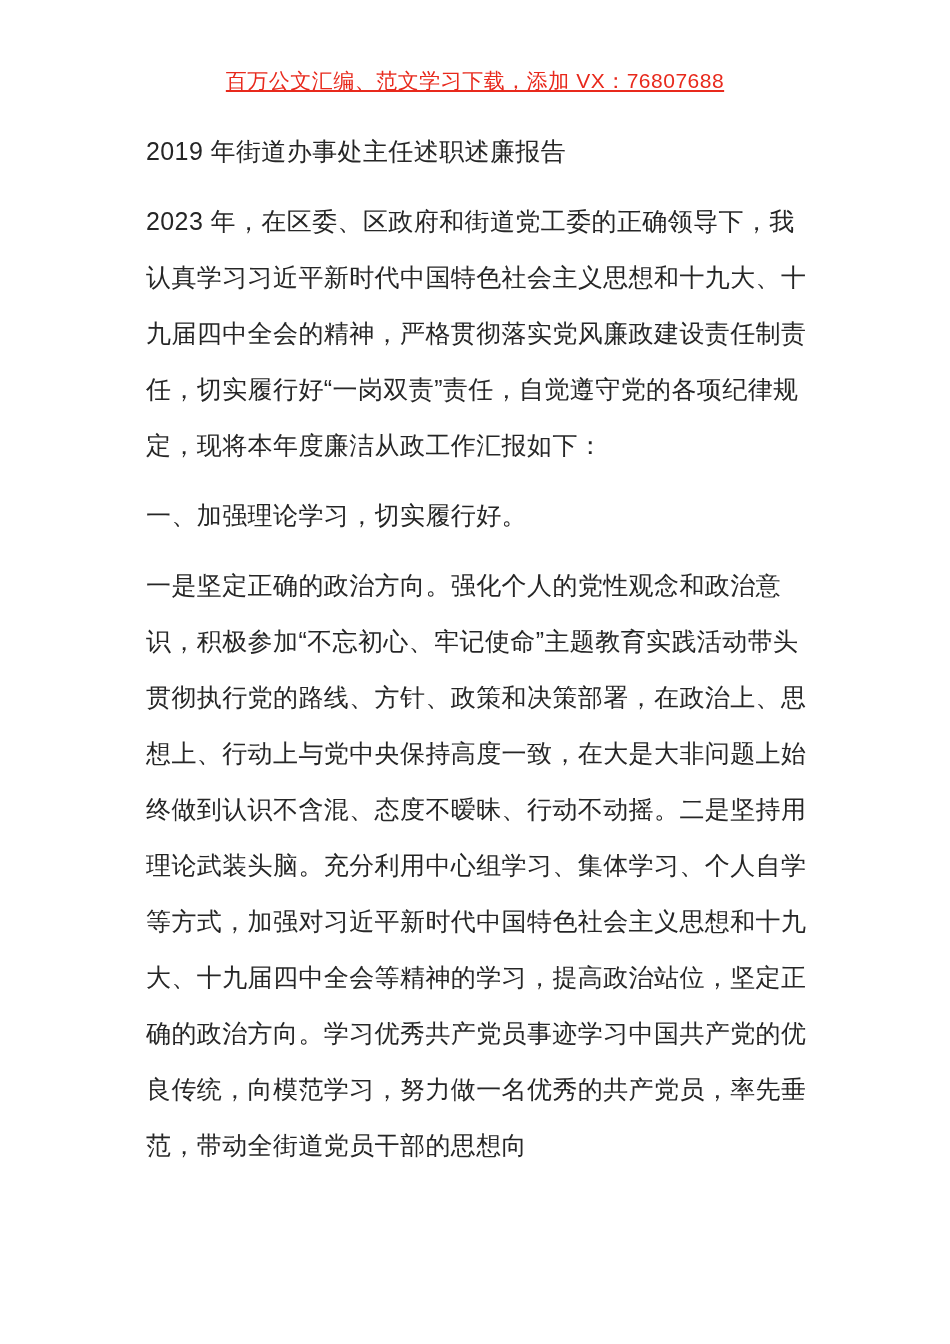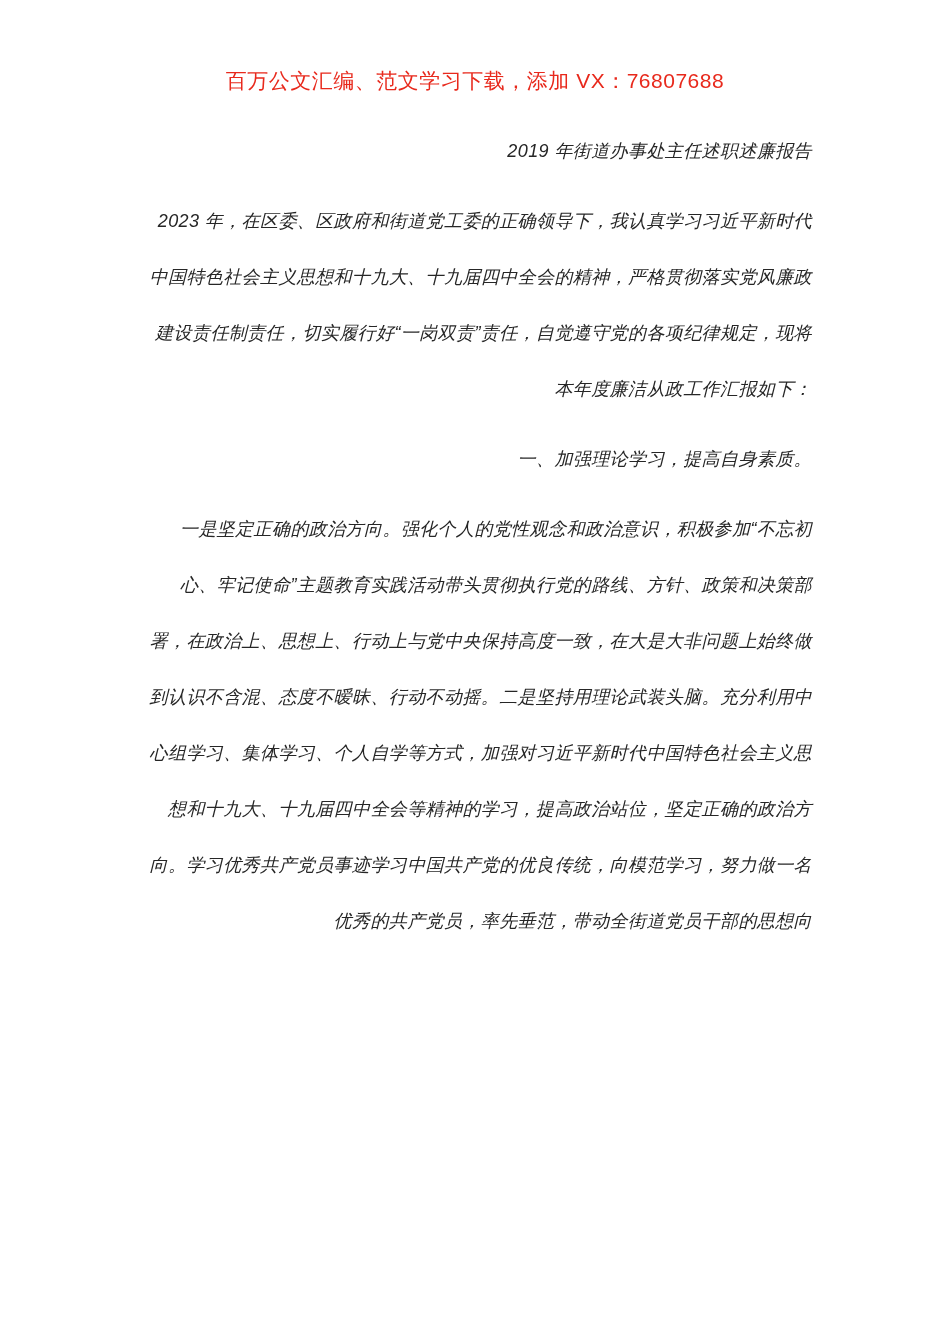--- a/index.html
+++ b/index.html
@@ -14,45 +14,45 @@
     font-family: "Liberation Sans", "DejaVu Sans", sans-serif;
     color: #262626;
   }
   .promo {
     margin-top: 66px;
     text-align: center;
     font-size: 21px;
     line-height: 30px;
     letter-spacing: 0.5px;
     color: #e8291c;
+    text-decoration: underline;
   }
   .content {
     margin: 27px 0 0 146px;
     width: 666px;
   }
   .para {
-    font-size: 18px;
+    font-size: 25px;
     line-height: 56px;
     letter-spacing: 0.4px;
-    text-align: right;
+    text-align: left;
     margin: 0 0 14px 0;
-    font-style: italic;
   }
   .heading {
     margin-top: 8px;
   }
 </style>
 </head>
 <body>
 
 <div class="promo" style="color: rgb(232, 41, 28);">百万公文汇编、范文学习下载，添加 VX：76807688</div>
 
 <div class="content" style="color: rgb(38, 38, 38);">
 
   <div class="para">2019 年街道办事处主任述职述廉报告</div>
 
   <div class="para">2023 年，在区委、区政府和街道党工委的正确领导下，我认真学习习近平新时代中国特色社会主义思想和十九大、十九届四中全会的精神，严格贯彻落实党风廉政建设责任制责任，切实履行好“一岗双责”责任，自觉遵守党的各项纪律规定，现将本年度廉洁从政工作汇报如下：</div>
 
-  <div class="para heading">一、加强理论学习，提高自身素质。</div>
+  <div class="para heading">一、加强理论学习，切实履行好。</div>
 
   <div class="para">一是坚定正确的政治方向。强化个人的党性观念和政治意识，积极参加“不忘初心、牢记使命”主题教育实践活动带头贯彻执行党的路线、方针、政策和决策部署，在政治上、思想上、行动上与党中央保持高度一致，在大是大非问题上始终做到认识不含混、态度不暧昧、行动不动摇。二是坚持用理论武装头脑。充分利用中心组学习、集体学习、个人自学等方式，加强对习近平新时代中国特色社会主义思想和十九大、十九届四中全会等精神的学习，提高政治站位，坚定正确的政治方向。学习优秀共产党员事迹学习中国共产党的优良传统，向模范学习，努力做一名优秀的共产党员，率先垂范，带动全街道党员干部的思想向</div>
 
 </div>
 
 </body></html>

